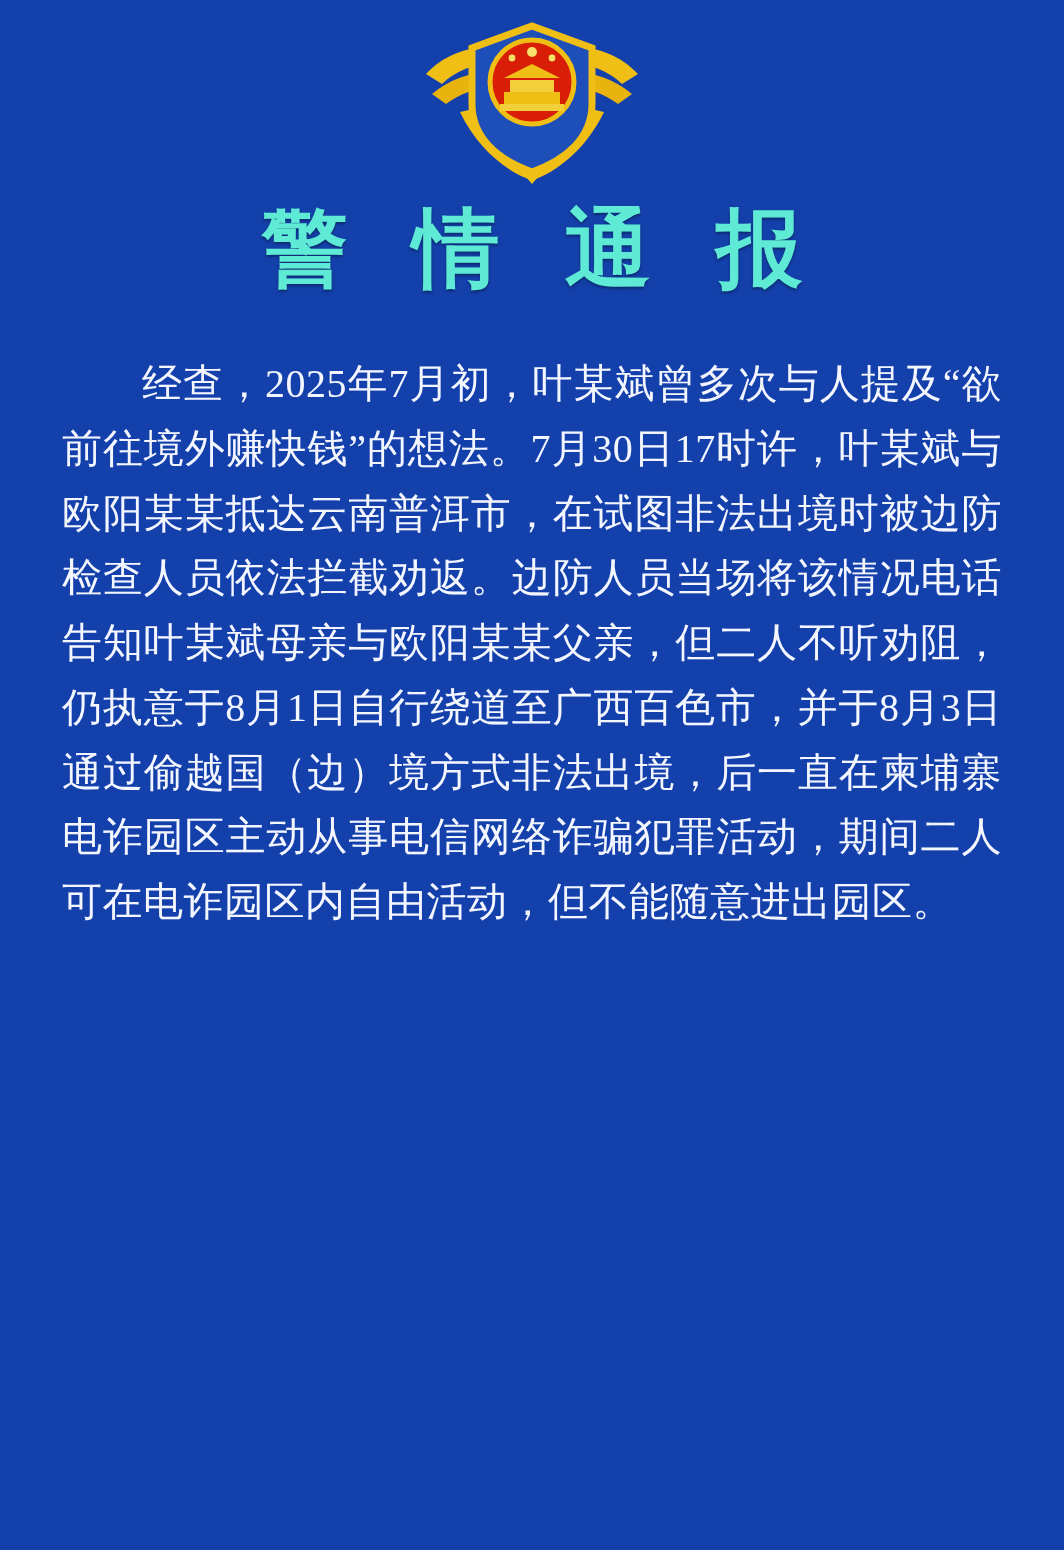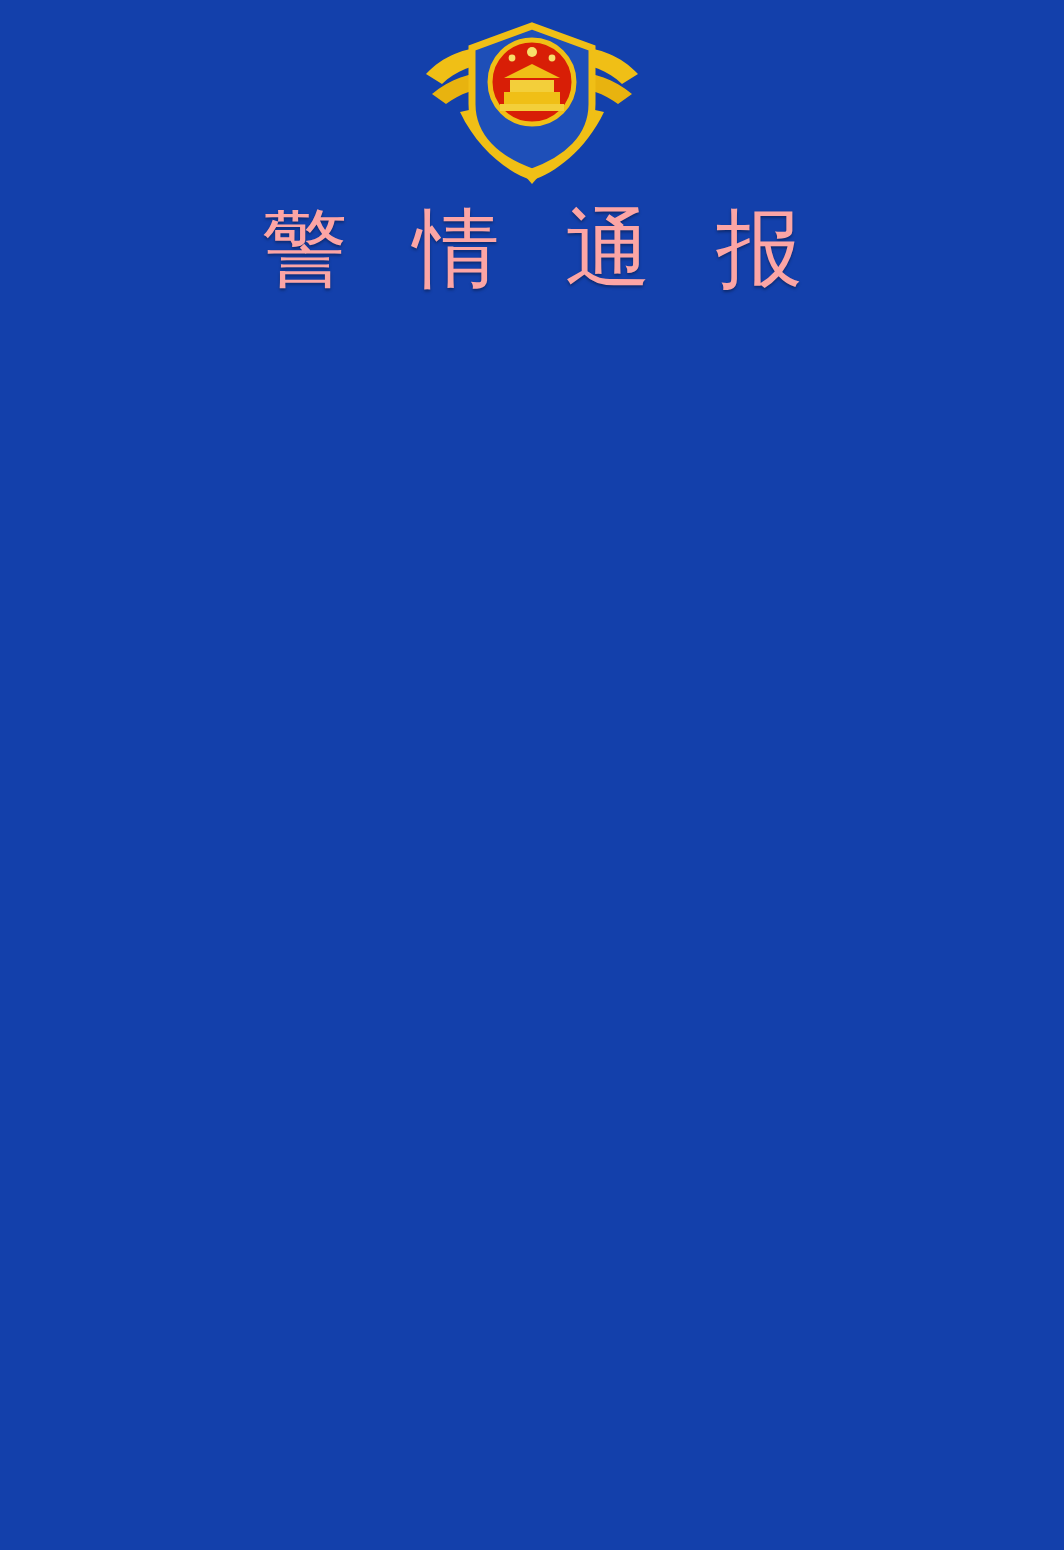--- a/index.html
+++ b/index.html
@@ -37,24 +37,24 @@
   }
   .emblem {
     position: relative;
     width: 232px;
     height: 178px;
   }
 
   
   .title {
     text-align: center;
-    color: #fca5a5;
+    color: #5eead4;
     font-size: 86px;
     line-height: 1.05;
-    font-weight: normal;
+    font-weight: bold;
     letter-spacing: 22px;
     text-indent: 22px;
     margin-top: 14px;
     font-family: "Liberation Serif", "DejaVu Serif", serif;
     text-shadow: 0 2px 3px rgba(0,0,0,0.35);
   }
 
   
   .body-text {
     margin: 34px 62px 0 62px;
@@ -100,15 +100,16 @@
       <circle cx="96" cy="50" r="3.4" fill="#f7e06a"></circle>
       <circle cx="136" cy="50" r="3.4" fill="#f7e06a"></circle>
 
       <path d="M104 162 L 116 176 L 128 162 Z" fill="#f0bf16"></path>
     </svg>
   </div>
 
   <h1 class="title">警 情 通 报</h1>
 
   <div class="body-text">
+    <p class="para">经查，2025年7月初，叶某斌曾多次与人提及“欲前往境外赚快钱”的想法。7月30日17时许，叶某斌与欧阳某某抵达云南普洱市，在试图非法出境时被边防检查人员依法拦截劝返。边防人员当场将该情况电话告知叶某斌母亲与欧阳某某父亲，但二人不听劝阻，仍执意于8月1日自行绕道至广西百色市，并于8月3日通过偷越国（边）境方式非法出境，后一直在柬埔寨电诈园区主动从事电信网络诈骗犯罪活动，期间二人可在电诈园区内自由活动，但不能随意进出园区。</p>
   </div>
 
 </div>
 
 </body></html>

